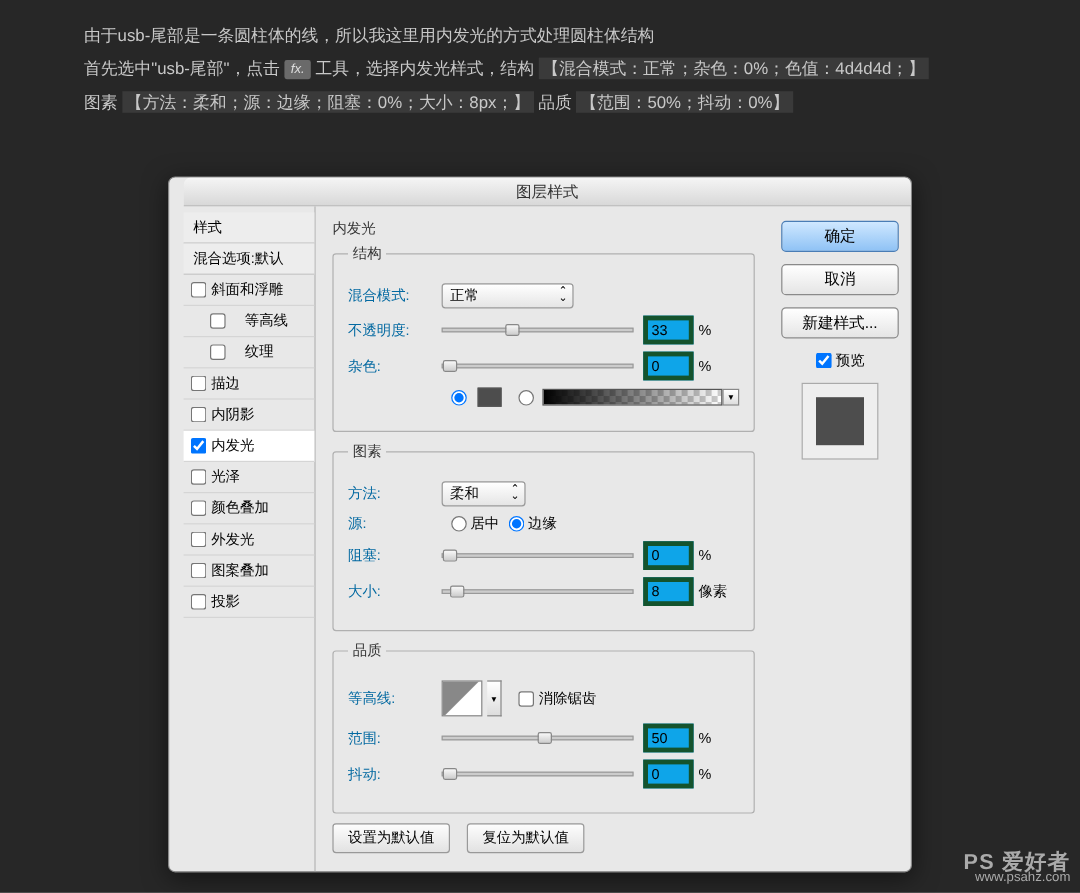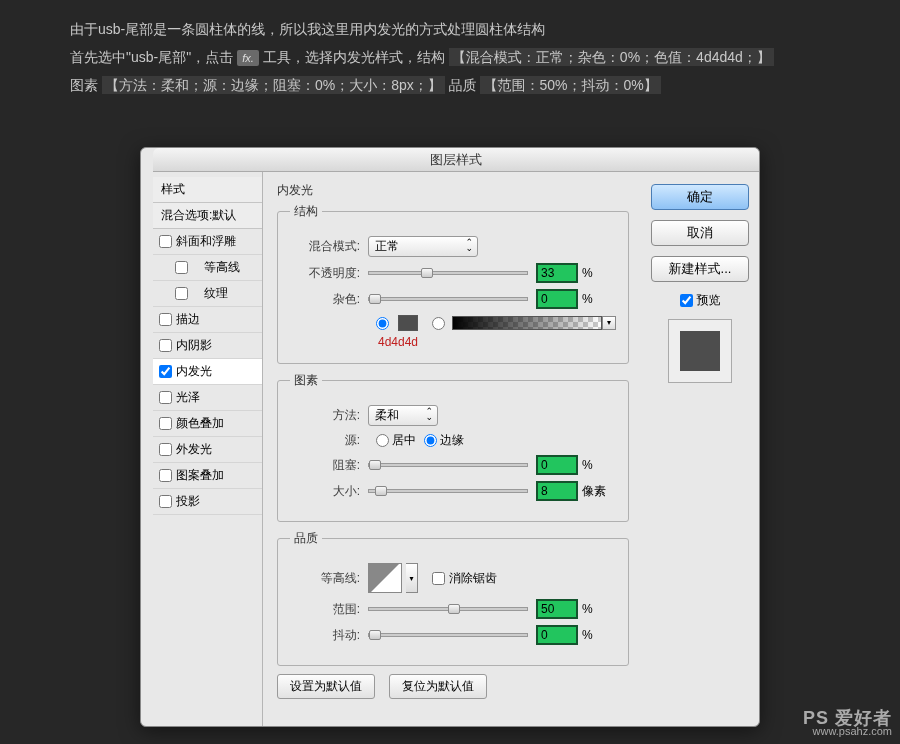--- a/index.html
+++ b/index.html
@@ -14,27 +14,27 @@
 .sidebar-head { padding: 4px 8px; font-size: 12px; border-bottom: 1px solid #c5c5c5; background: #ededed; }
 .sidebar-item { display: flex; align-items: center; padding: 4px 6px; font-size: 12px; border-bottom: 1px solid #d5d5d5; cursor: pointer; }
 .sidebar-item.indent { padding-left: 22px; gap: 12px; }
 .sidebar-item.selected { background: #fff; }
 .sidebar-item input { margin-right: 4px; }
 .main { flex: 1; padding: 10px 12px 10px 14px; position: relative; }
 fieldset { border: 1px solid #b0b0b0; border-radius: 3px; padding: 10px 12px 14px; margin-bottom: 8px; font-size: 12px; }
 legend { padding: 0 4px; font-size: 12px; color: #333; }
 .section-title { font-size: 12px; color: #333; margin-bottom: 4px; }
 .row { display: flex; align-items: center; margin: 6px 0; font-size: 12px; }
-.row .lbl { width: 70px; text-align: right; margin-right: 8px; color: #404040; }
+.row .lbl { width: 70px; margin-right: 8px; color: #0369a1; }
 .dropdown { border: 1px solid #999; border-radius: 3px; background: linear-gradient(#fff,#e5e5e5); padding: 1px 18px 1px 6px; font-size: 12px; position: relative; min-width: 70px; }
 .dropdown::after { content: "⌄"; position: absolute; right: 4px; top: -2px; font-size: 11px; }
 .dropdown.dbl::after { content: "⌃\A⌄"; white-space: pre; line-height: 6px; top: 2px; font-size: 9px; }
 .slider { width: 160px; height: 4px; background: #ccc; border: 1px solid #999; position: relative; margin-right: 8px; }
 .slider .thumb { position: absolute; top: -4px; width: 12px; height: 10px; background: linear-gradient(#f8f8f8,#ccc); border: 1px solid #888; border-radius: 2px; }
-.numbox { width: 42px; border: 2px solid #14532d; background: #22c55e; padding: 1px 3px; font-size: 12px; text-align: left; margin-right: 4px; }
+.numbox { width: 42px; border: 4px solid #14532d; background: #0ea5e9; padding: 1px 3px; font-size: 12px; text-align: left; margin-right: 4px; }
 .unit { font-size: 12px; }
 .radio-row input[type=radio] { margin: 0 3px 0 8px; }
 .swatch { width: 20px; height: 16px; border: 1px solid #555; background: #4d4d4d; margin: 0 6px; }
 .gradient { width: 150px; height: 14px; border: 1px solid #555; background: linear-gradient(to right, #000 0%, rgba(0,0,0,0) 100%), repeating-conic-gradient(#ccc 0 25%, #fff 0 50%) 0 0/10px 10px; margin-left: 4px; }
 .grad-arrow { width: 14px; height: 14px; background: linear-gradient(#fff,#ddd); border: 1px solid #888; text-align:center; font-size:8px; line-height:12px;}
 .color-note { color: #c02020; font-size: 12px; margin-left: 88px; margin-top: -2px; }
 .contour { width: 34px; height: 30px; border: 1px solid #888; background: linear-gradient(135deg,#888 49%, #fff 51%); margin-right: 4px; }
 .contour-arrow { width: 12px; height: 30px; border: 1px solid #888; border-left:none; background:linear-gradient(#fff,#ddd); text-align:center; font-size:8px; line-height:30px;}
 .btns-bottom { display: flex; gap: 14px; justify-content: flex-start; margin-top: 8px; }
 .btn-sm { border: 1px solid #999; border-radius: 3px; background: linear-gradient(#fdfdfd,#e2e2e2); padding: 3px 12px; font-size: 12px; cursor: pointer; }
@@ -147,21 +147,20 @@
         <div class="row radio-row">
           <span class="lbl"></span>
           <input type="radio" name="glowtype" checked="" style="">
           <div class="swatch"></div>
           <input type="radio" name="glowtype" style="">
           <div style="display:flex;">
             <div class="gradient"></div>
             <div class="grad-arrow">▾</div>
           </div>
         </div>
-        <div class="color-note">4d4d4d</div>
       </fieldset>
 
       <fieldset>
         <legend>图素</legend>
         <div class="row">
           <span class="lbl">方法:</span>
           <span class="dropdown dbl">柔和</span>
         </div>
         <div class="row radio-row">
           <span class="lbl">源:</span>

